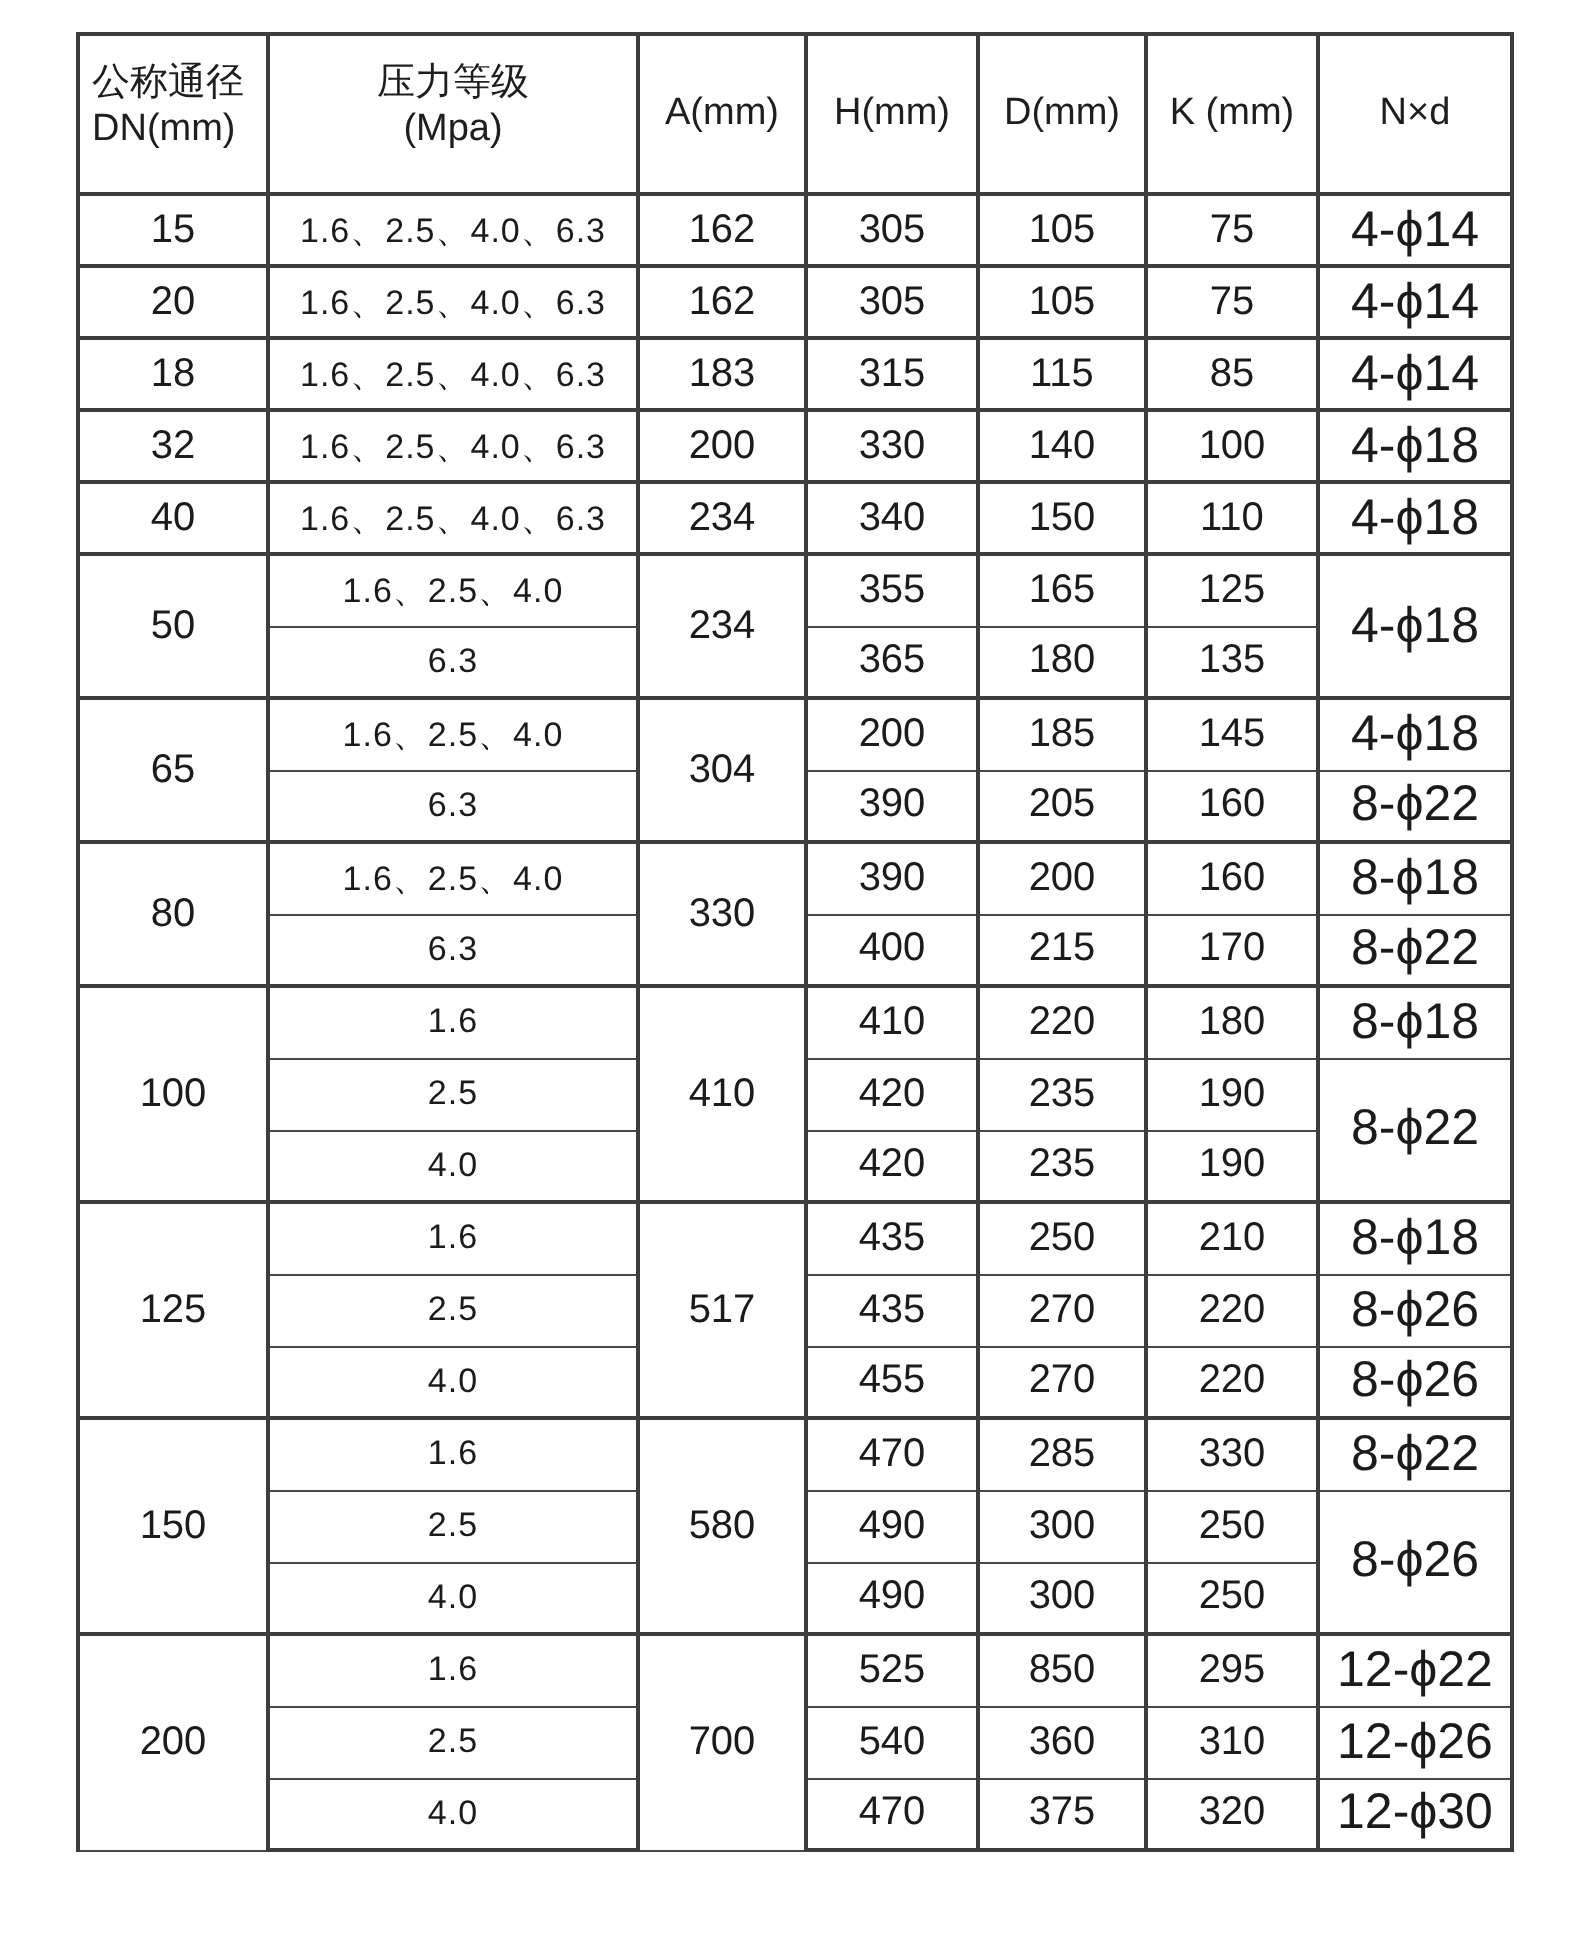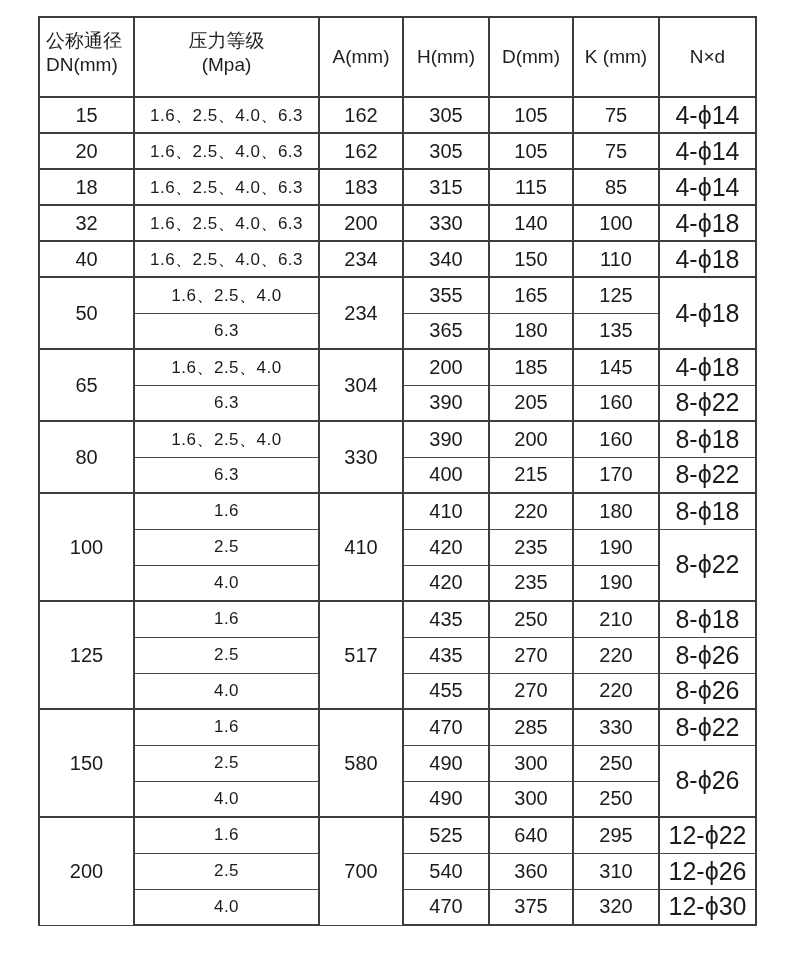--- a/index.html
+++ b/index.html
@@ -255,21 +255,21 @@
         <td class="col-pressure">4.0</td>
         <td class="col-h">490</td>
         <td class="col-d">300</td>
         <td class="col-k">250</td>
       </tr>
       <tr class="group-start">
         <td class="col-dn" rowspan="3">200</td>
         <td class="col-pressure">1.6</td>
         <td class="col-a" rowspan="3">700</td>
         <td class="col-h">525</td>
-        <td class="col-d">640</td>
+        <td class="col-d">850</td>
         <td class="col-k">295</td>
         <td class="col-nxd">12-ϕ22</td>
       </tr>
       <tr>
         <td class="col-pressure">2.5</td>
         <td class="col-h">540</td>
         <td class="col-d">360</td>
         <td class="col-k">310</td>
         <td class="col-nxd">12-ϕ26</td>
       </tr>

